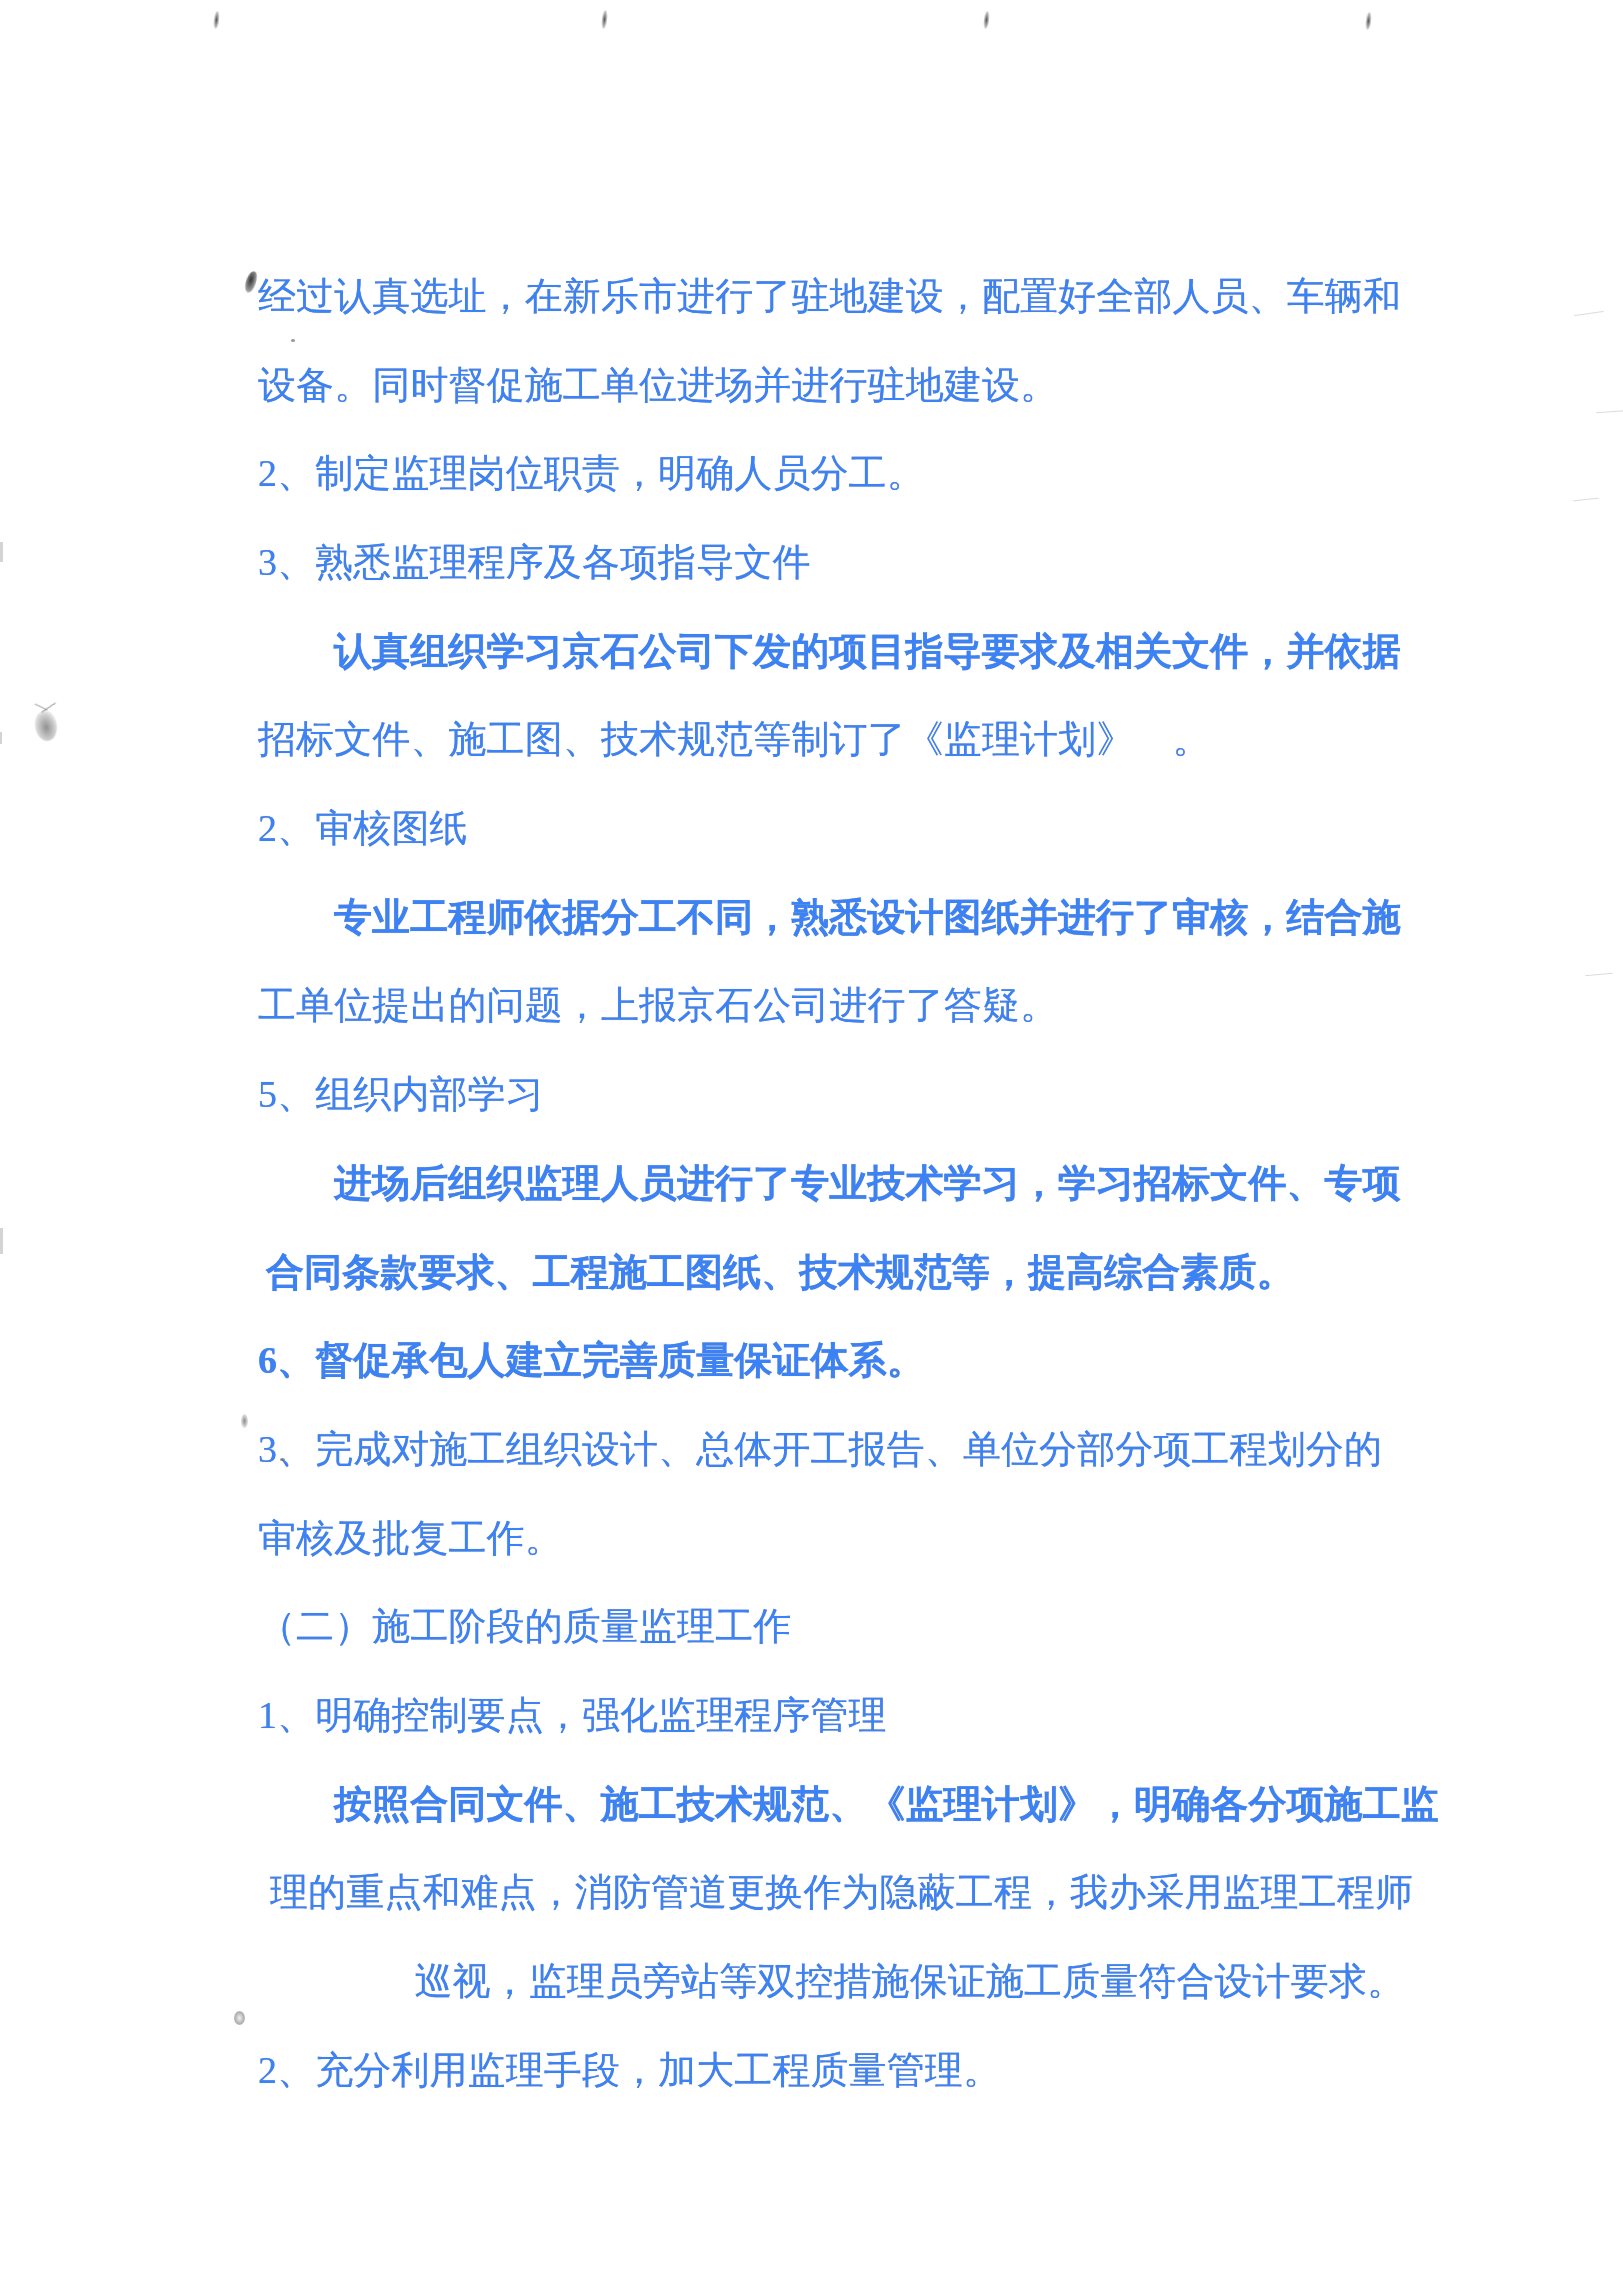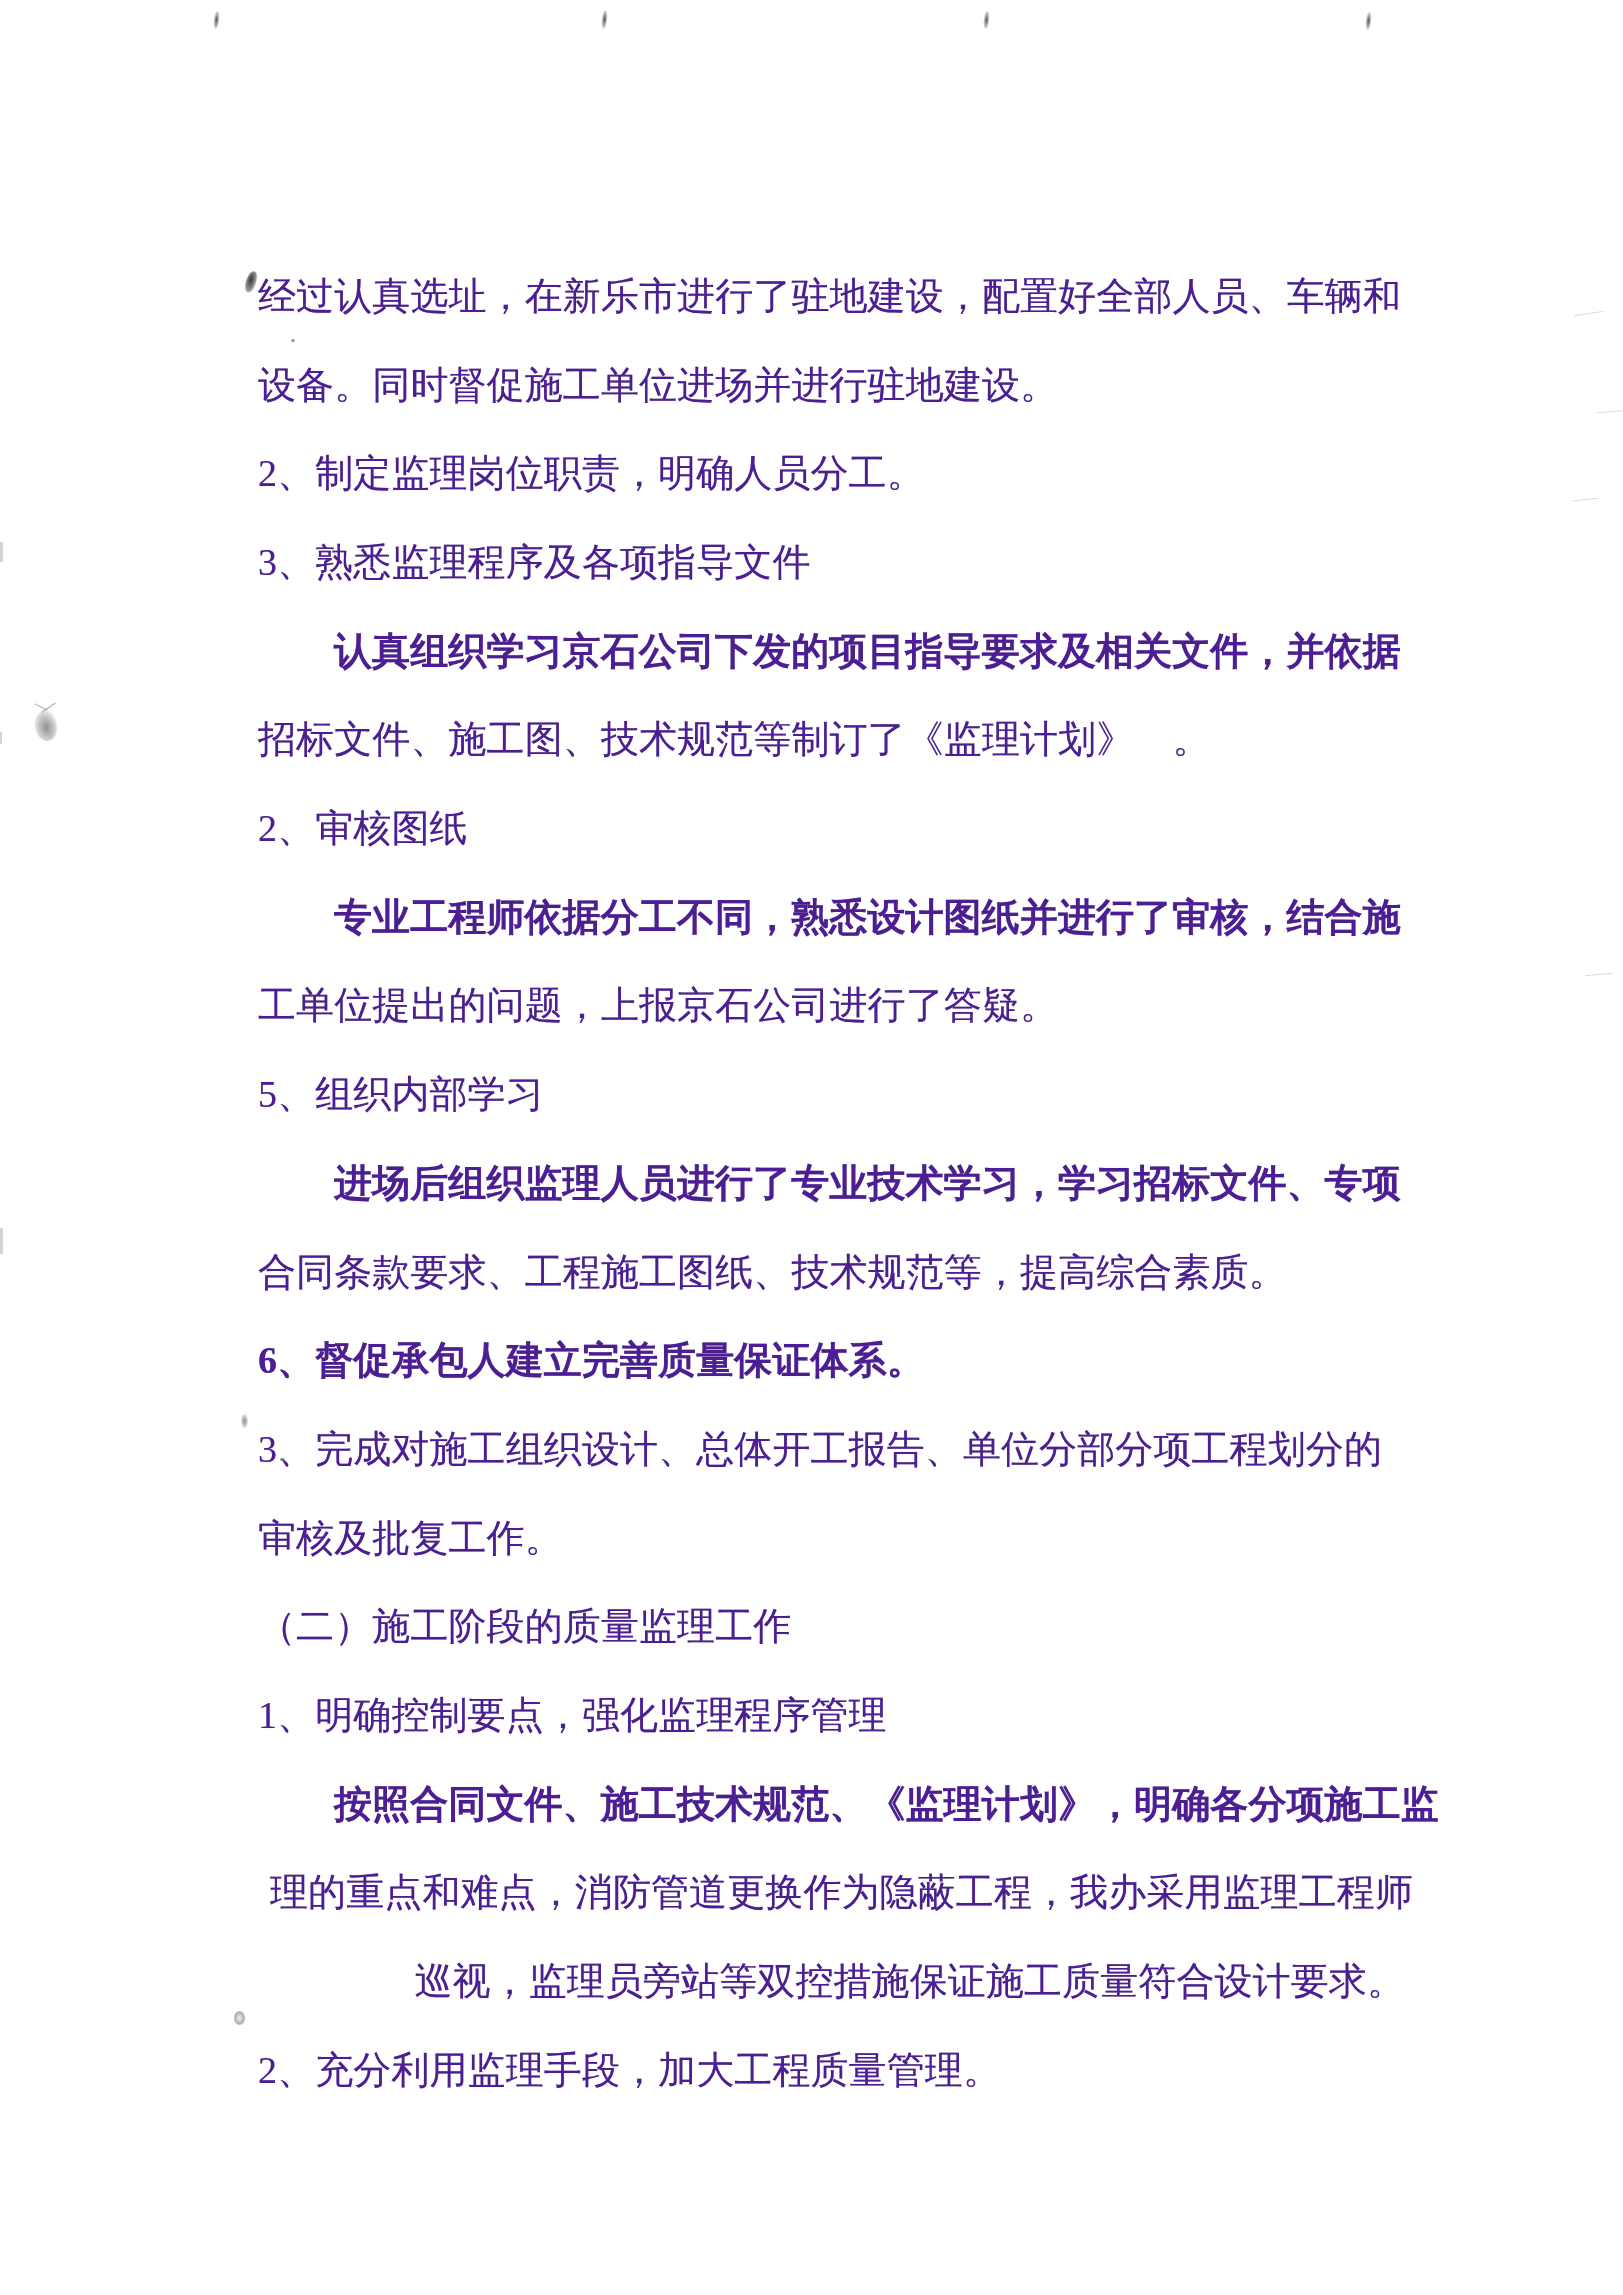--- a/index.html
+++ b/index.html
@@ -9,21 +9,21 @@
     background:#ffffff;
     overflow:hidden;
     font-family:"Liberation Serif","DejaVu Serif",serif;
   }
   .text-line{
     position:absolute;
     left:258px;
     width:1147px;
     font-size:38px;
     line-height:43px;
-    color:#4c1d95;
+    color:#3b82f6;
     letter-spacing:0.1px;
     text-shadow:0 0 0.7px rgba(20,20,20,0.45);
     white-space:nowrap;
   }
   .text-line.indent{ text-indent:76px;font-weight:bold; }
 
   
   .artifact{ position:absolute; pointer-events:none; }
   .binding-speck{
     width:5.2px;height:17.7px;border-radius:50%;
@@ -81,21 +81,21 @@
       <div class="text-line" style="top: 364px; left: 258px;">设备。同时督促施工单位进场并进行驻地建设。</div>
       <div class="text-line" style="top: 452px; left: 258px;">2、制定监理岗位职责，明确人员分工。</div>
       <div class="text-line" style="top: 541px; left: 258px;">3、熟悉监理程序及各项指导文件</div>
       <div class="text-line indent" style="top: 630px; left: 258px;">认真组织学习京石公司下发的项目指导要求及相关文件，并依据</div>
       <div class="text-line" style="top: 718px; left: 258px;">招标文件、施工图、技术规范等制订了《监理计划》　。</div>
       <div class="text-line" style="top: 807px; left: 258px;">2、审核图纸</div>
       <div class="text-line indent" style="top: 896px; left: 258px;">专业工程师依据分工不同，熟悉设计图纸并进行了审核，结合施</div>
       <div class="text-line" style="top: 984px; left: 258px;">工单位提出的问题，上报京石公司进行了答疑。</div>
       <div class="text-line" style="top: 1073px; left: 258px;">5、组织内部学习</div>
       <div class="text-line indent" style="top: 1162px; left: 258px;">进场后组织监理人员进行了专业技术学习，学习招标文件、专项</div>
-      <div class="text-line" style="top: 1251px; left: 258px;">合同条款要求、工程施工图纸、技术规范等，提高综合素质。</div>
+      <div class="text-line" style="top: 1251px; left: 266px; font-weight: bold;">合同条款要求、工程施工图纸、技术规范等，提高综合素质。</div>
       <div class="text-line" style="top: 1339px; left: 258px; font-weight: bold;">6、督促承包人建立完善质量保证体系。</div>
       <div class="text-line" style="top: 1428px; left: 258px;">3、完成对施工组织设计、总体开工报告、单位分部分项工程划分的</div>
       <div class="text-line" style="top: 1517px; left: 258px;">审核及批复工作。</div>
       <div class="text-line" style="top: 1605px; left: 258px;">（二）施工阶段的质量监理工作</div>
       <div class="text-line" style="top: 1694px; left: 258px;">1、明确控制要点，强化监理程序管理</div>
       <div class="text-line indent" style="top: 1783px; left: 258px;">按照合同文件、施工技术规范、《监理计划》，明确各分项施工监</div>
       <div class="text-line" style="top: 1871px; left: 258px; margin-left: 12px;">理的重点和难点，消防管道更换作为隐蔽工程，我办采用监理工程师</div>
       <div class="text-line" style="top: 1960px; left: 258px; text-align: right;">巡视，监理员旁站等双控措施保证施工质量符合设计要求。</div>
       <div class="text-line" style="top: 2049px; left: 258px;">2、充分利用监理手段，加大工程质量管理。</div>
     </div>

